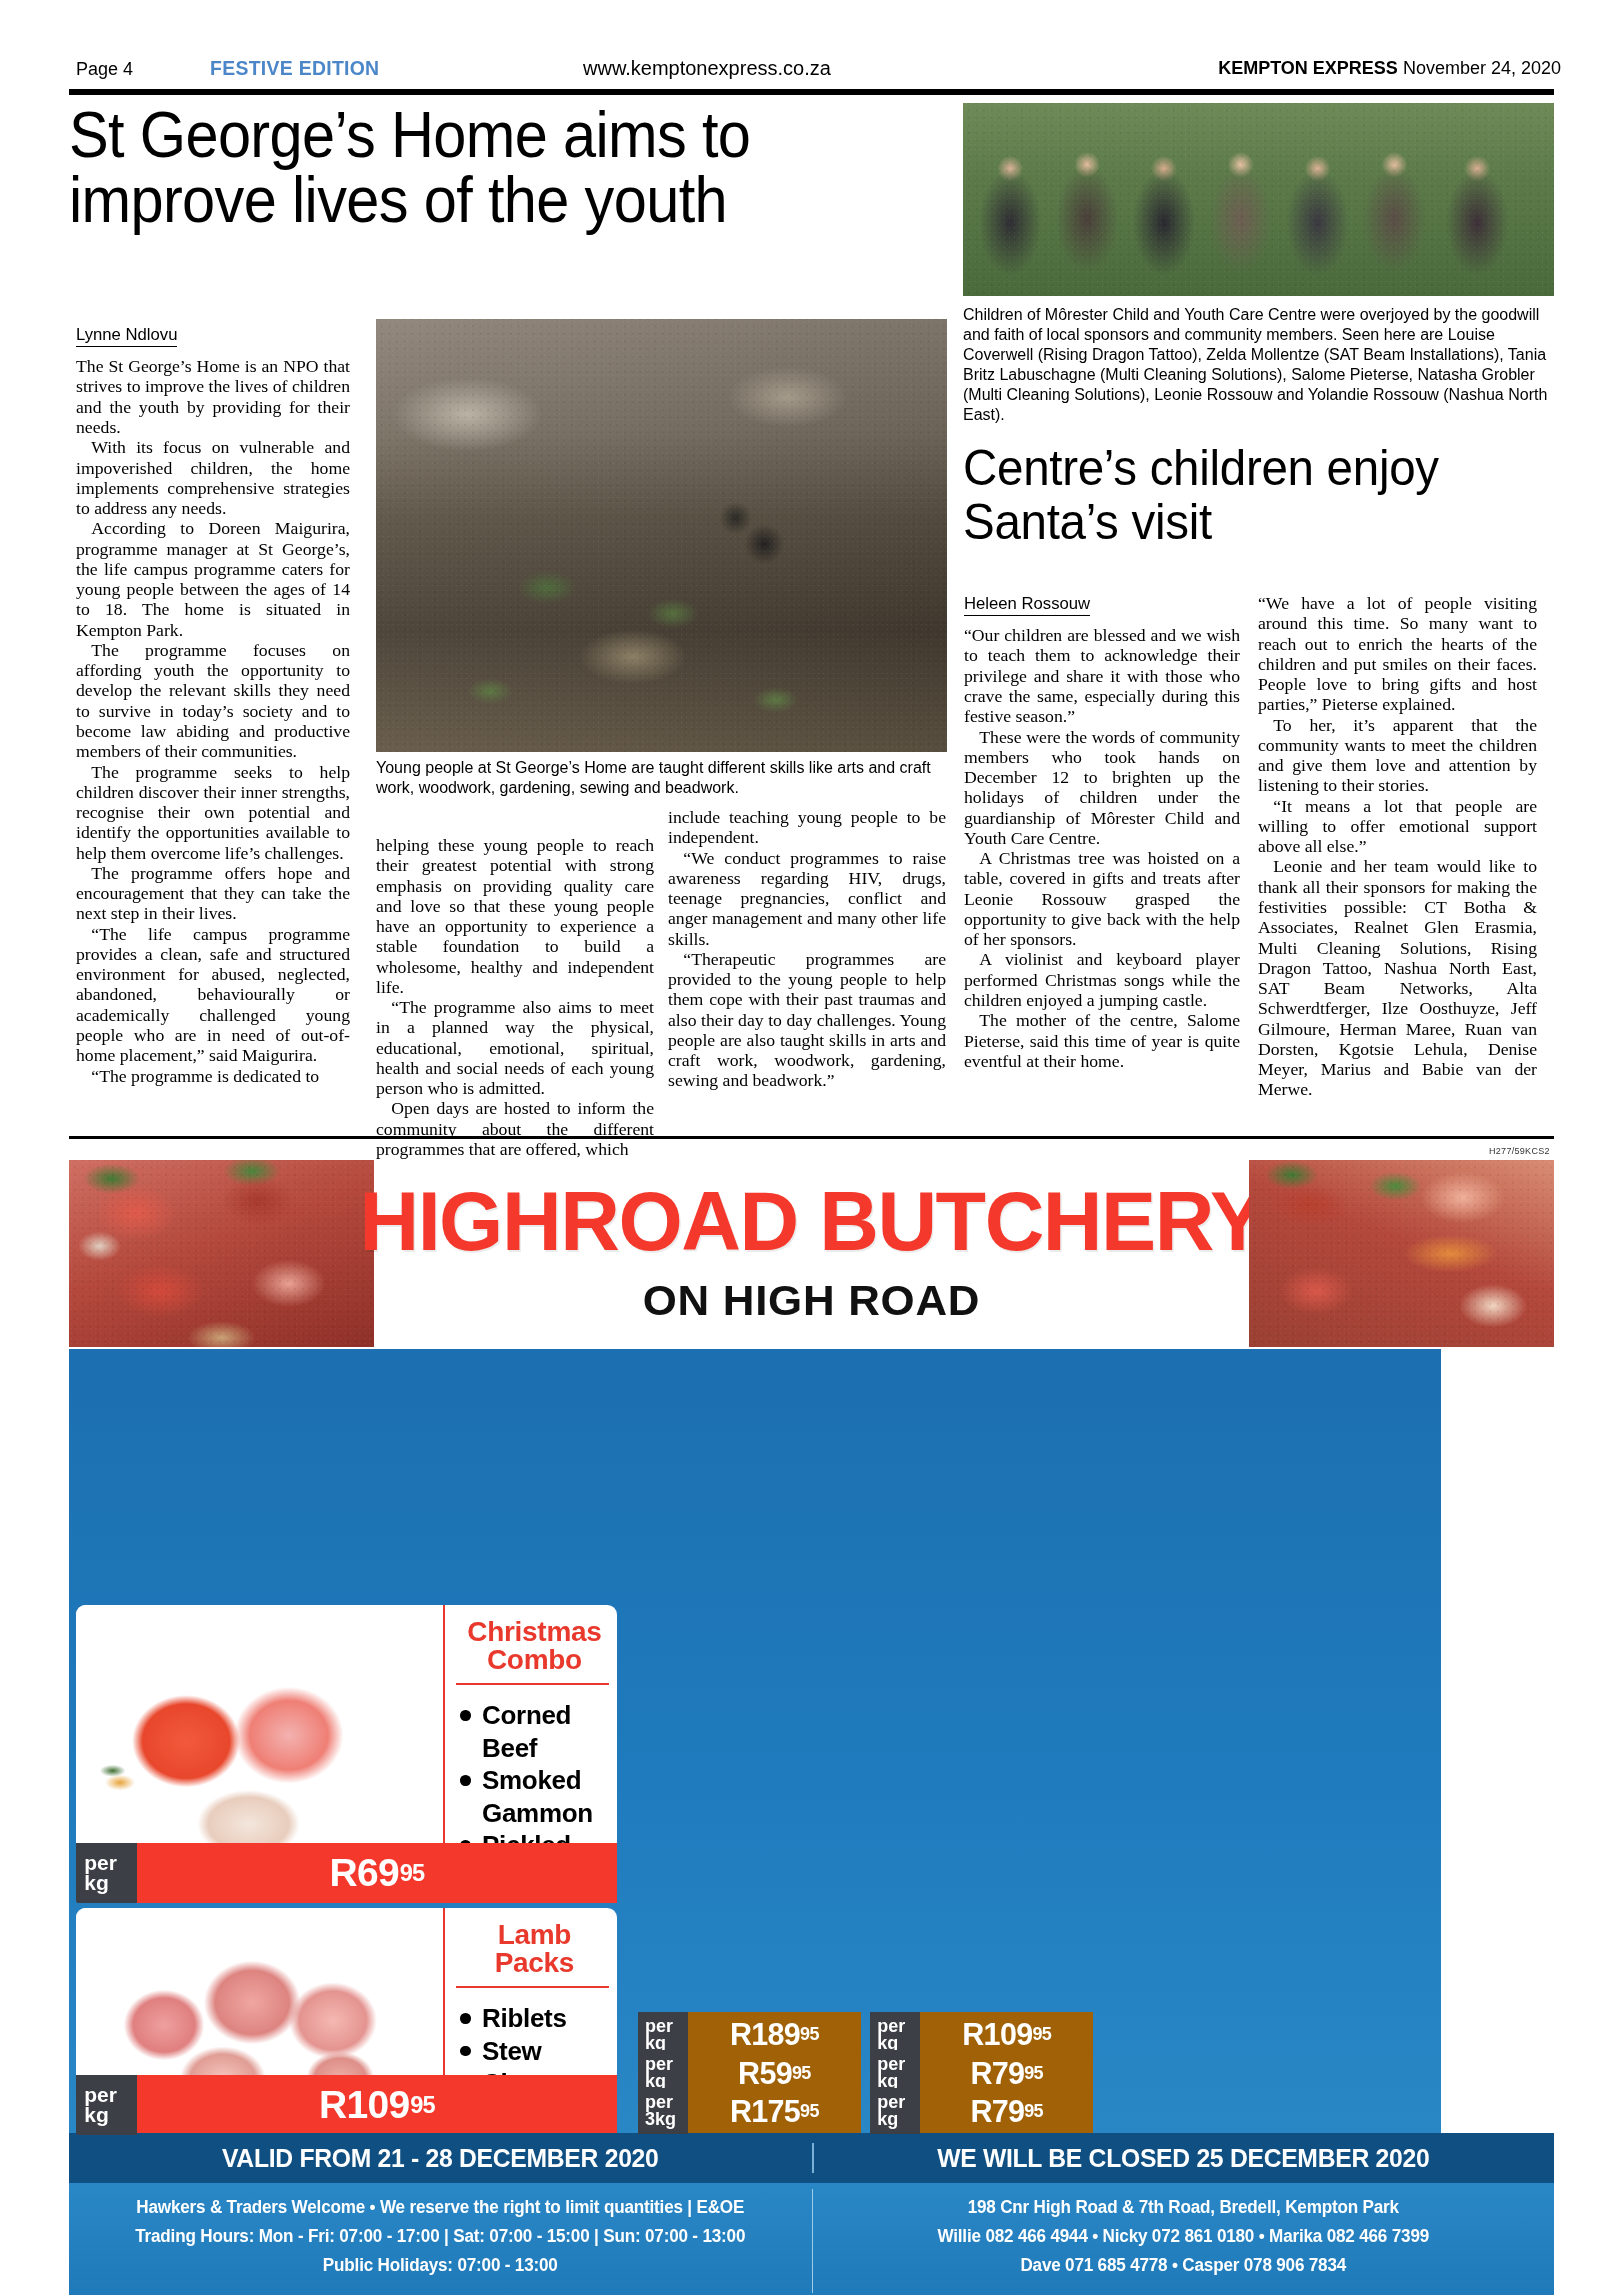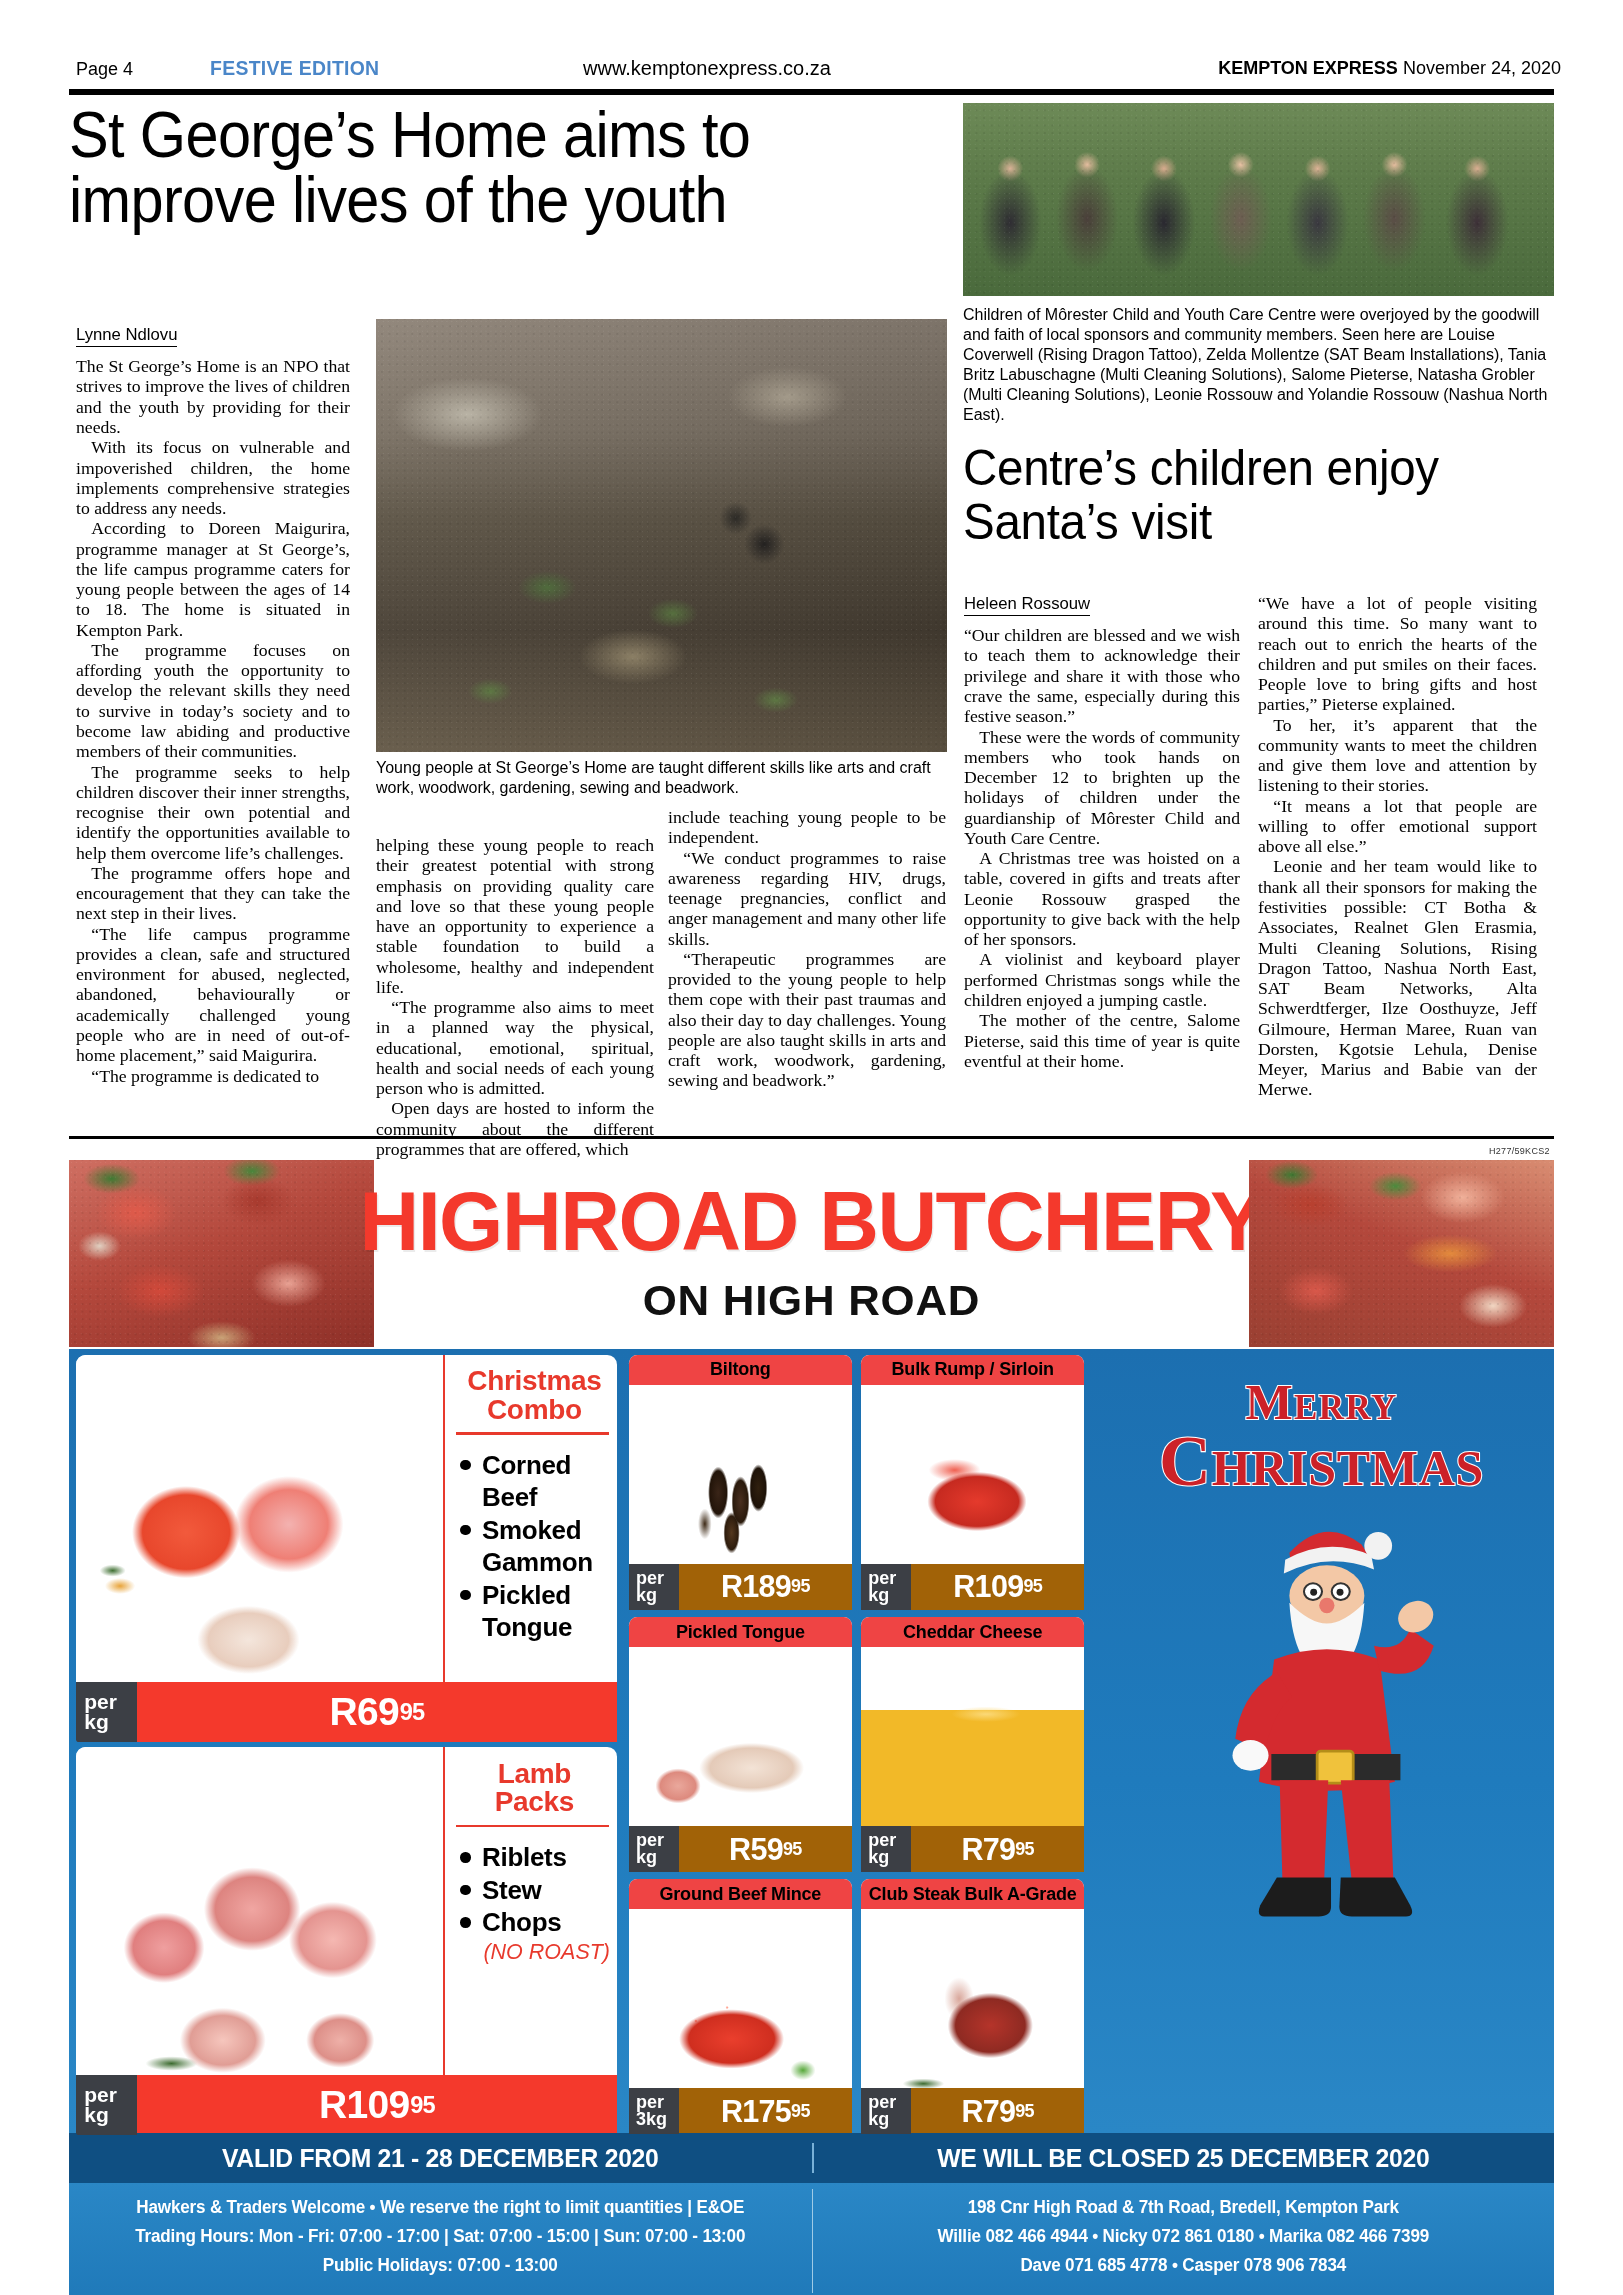--- a/index.html
+++ b/index.html
@@ -115,23 +115,23 @@
     transform:scaleX(1.06) scaleY(1.08); transform-origin:center;
     text-shadow:1.4px 1.4px 0 rgba(0,0,0,.08);
   }
   .banner-sub {
     font-family:"Liberation Sans", sans-serif; font-weight:bold;
     font-size:43px; color:#111; letter-spacing:0.7px; margin-top:16.7px;
     transform:scaleX(1.02);
   }
 
   .ad-body {
-    position:absolute; left:0; top:210px; width:1485px; height:784px;
+    position:absolute; left:0; top:210px; width:1372px; height:784px;
     background:linear-gradient(180deg,#1c6fb0 0%, #1f7bbd 55%, #2a87c6 100%);
-    display:flex; padding:5.6px 7px 0 7px; gap:12px;
+    display:flex; padding:5.6px 7px 0 7px; gap:21px;align-items:flex-end;
   }
 
   
   .colA { width:541px; display:flex; flex-direction:column; gap:7px; }
   .big-card {
     flex:1; background:#fff; border-radius:9.7px; position:relative;
     display:flex; overflow:visible; min-height:0;
   }
   .big-img { flex:1; position:relative; overflow:hidden; border-radius:9.7px 0 0 9.7px; }
   .big-right {

